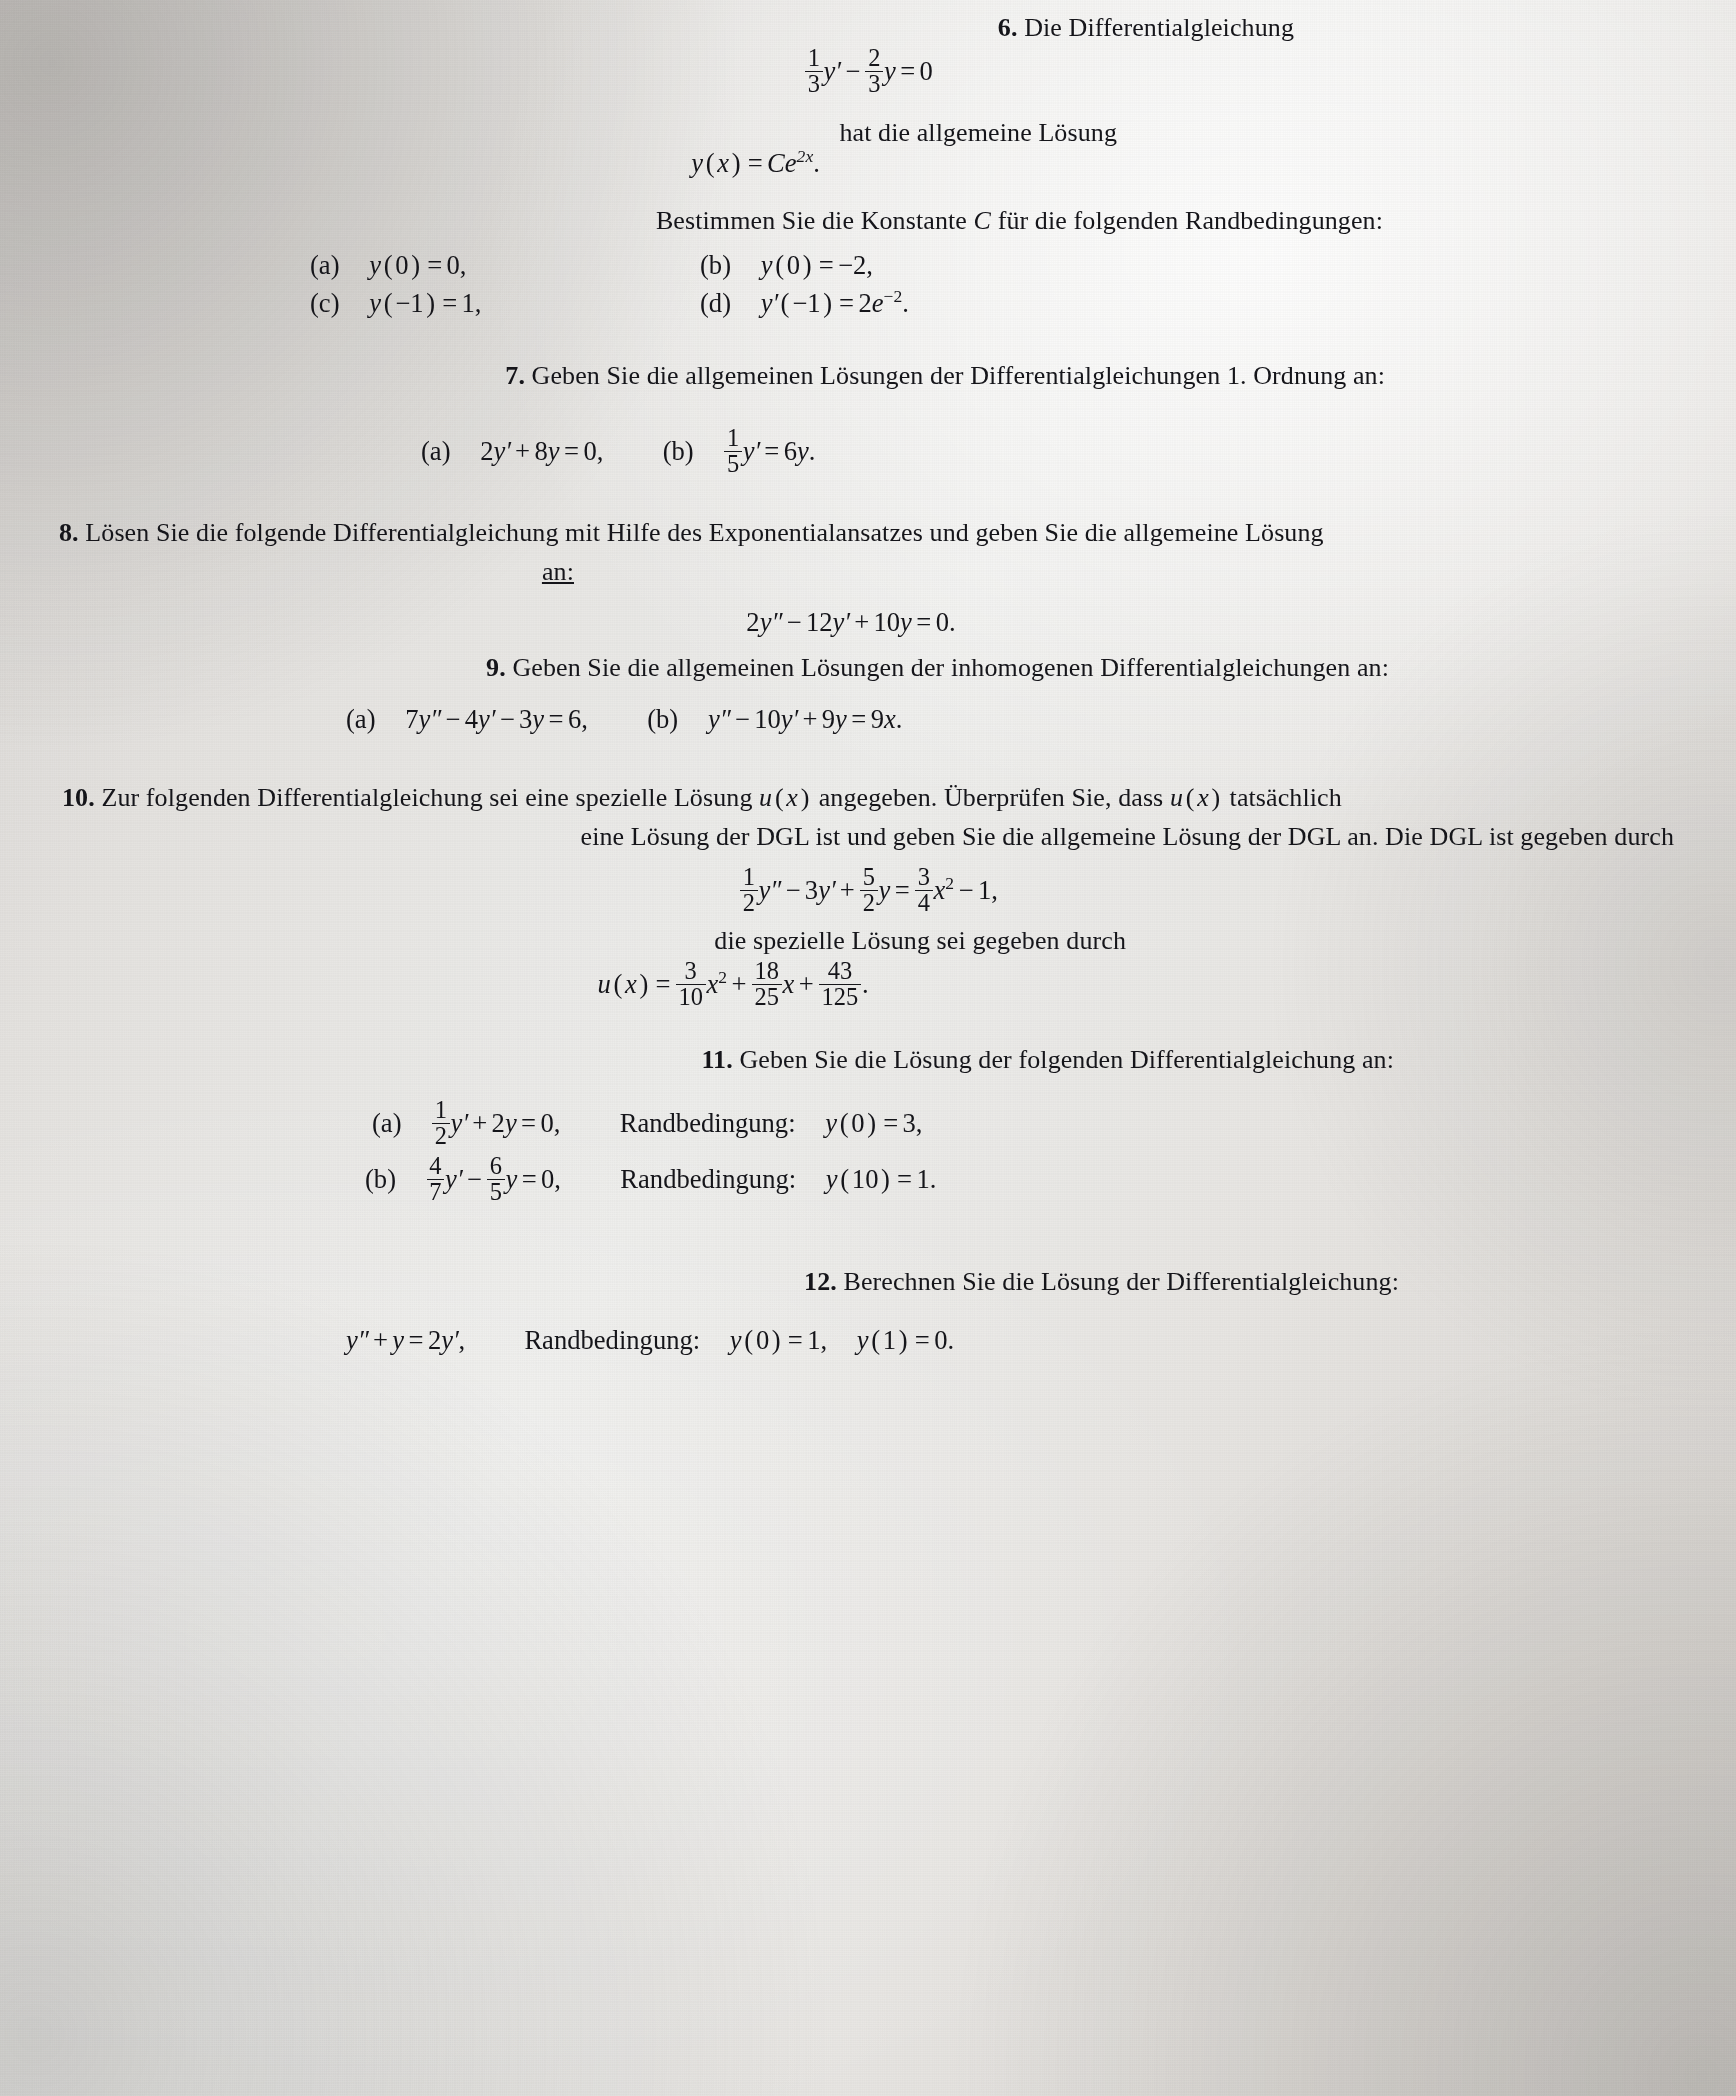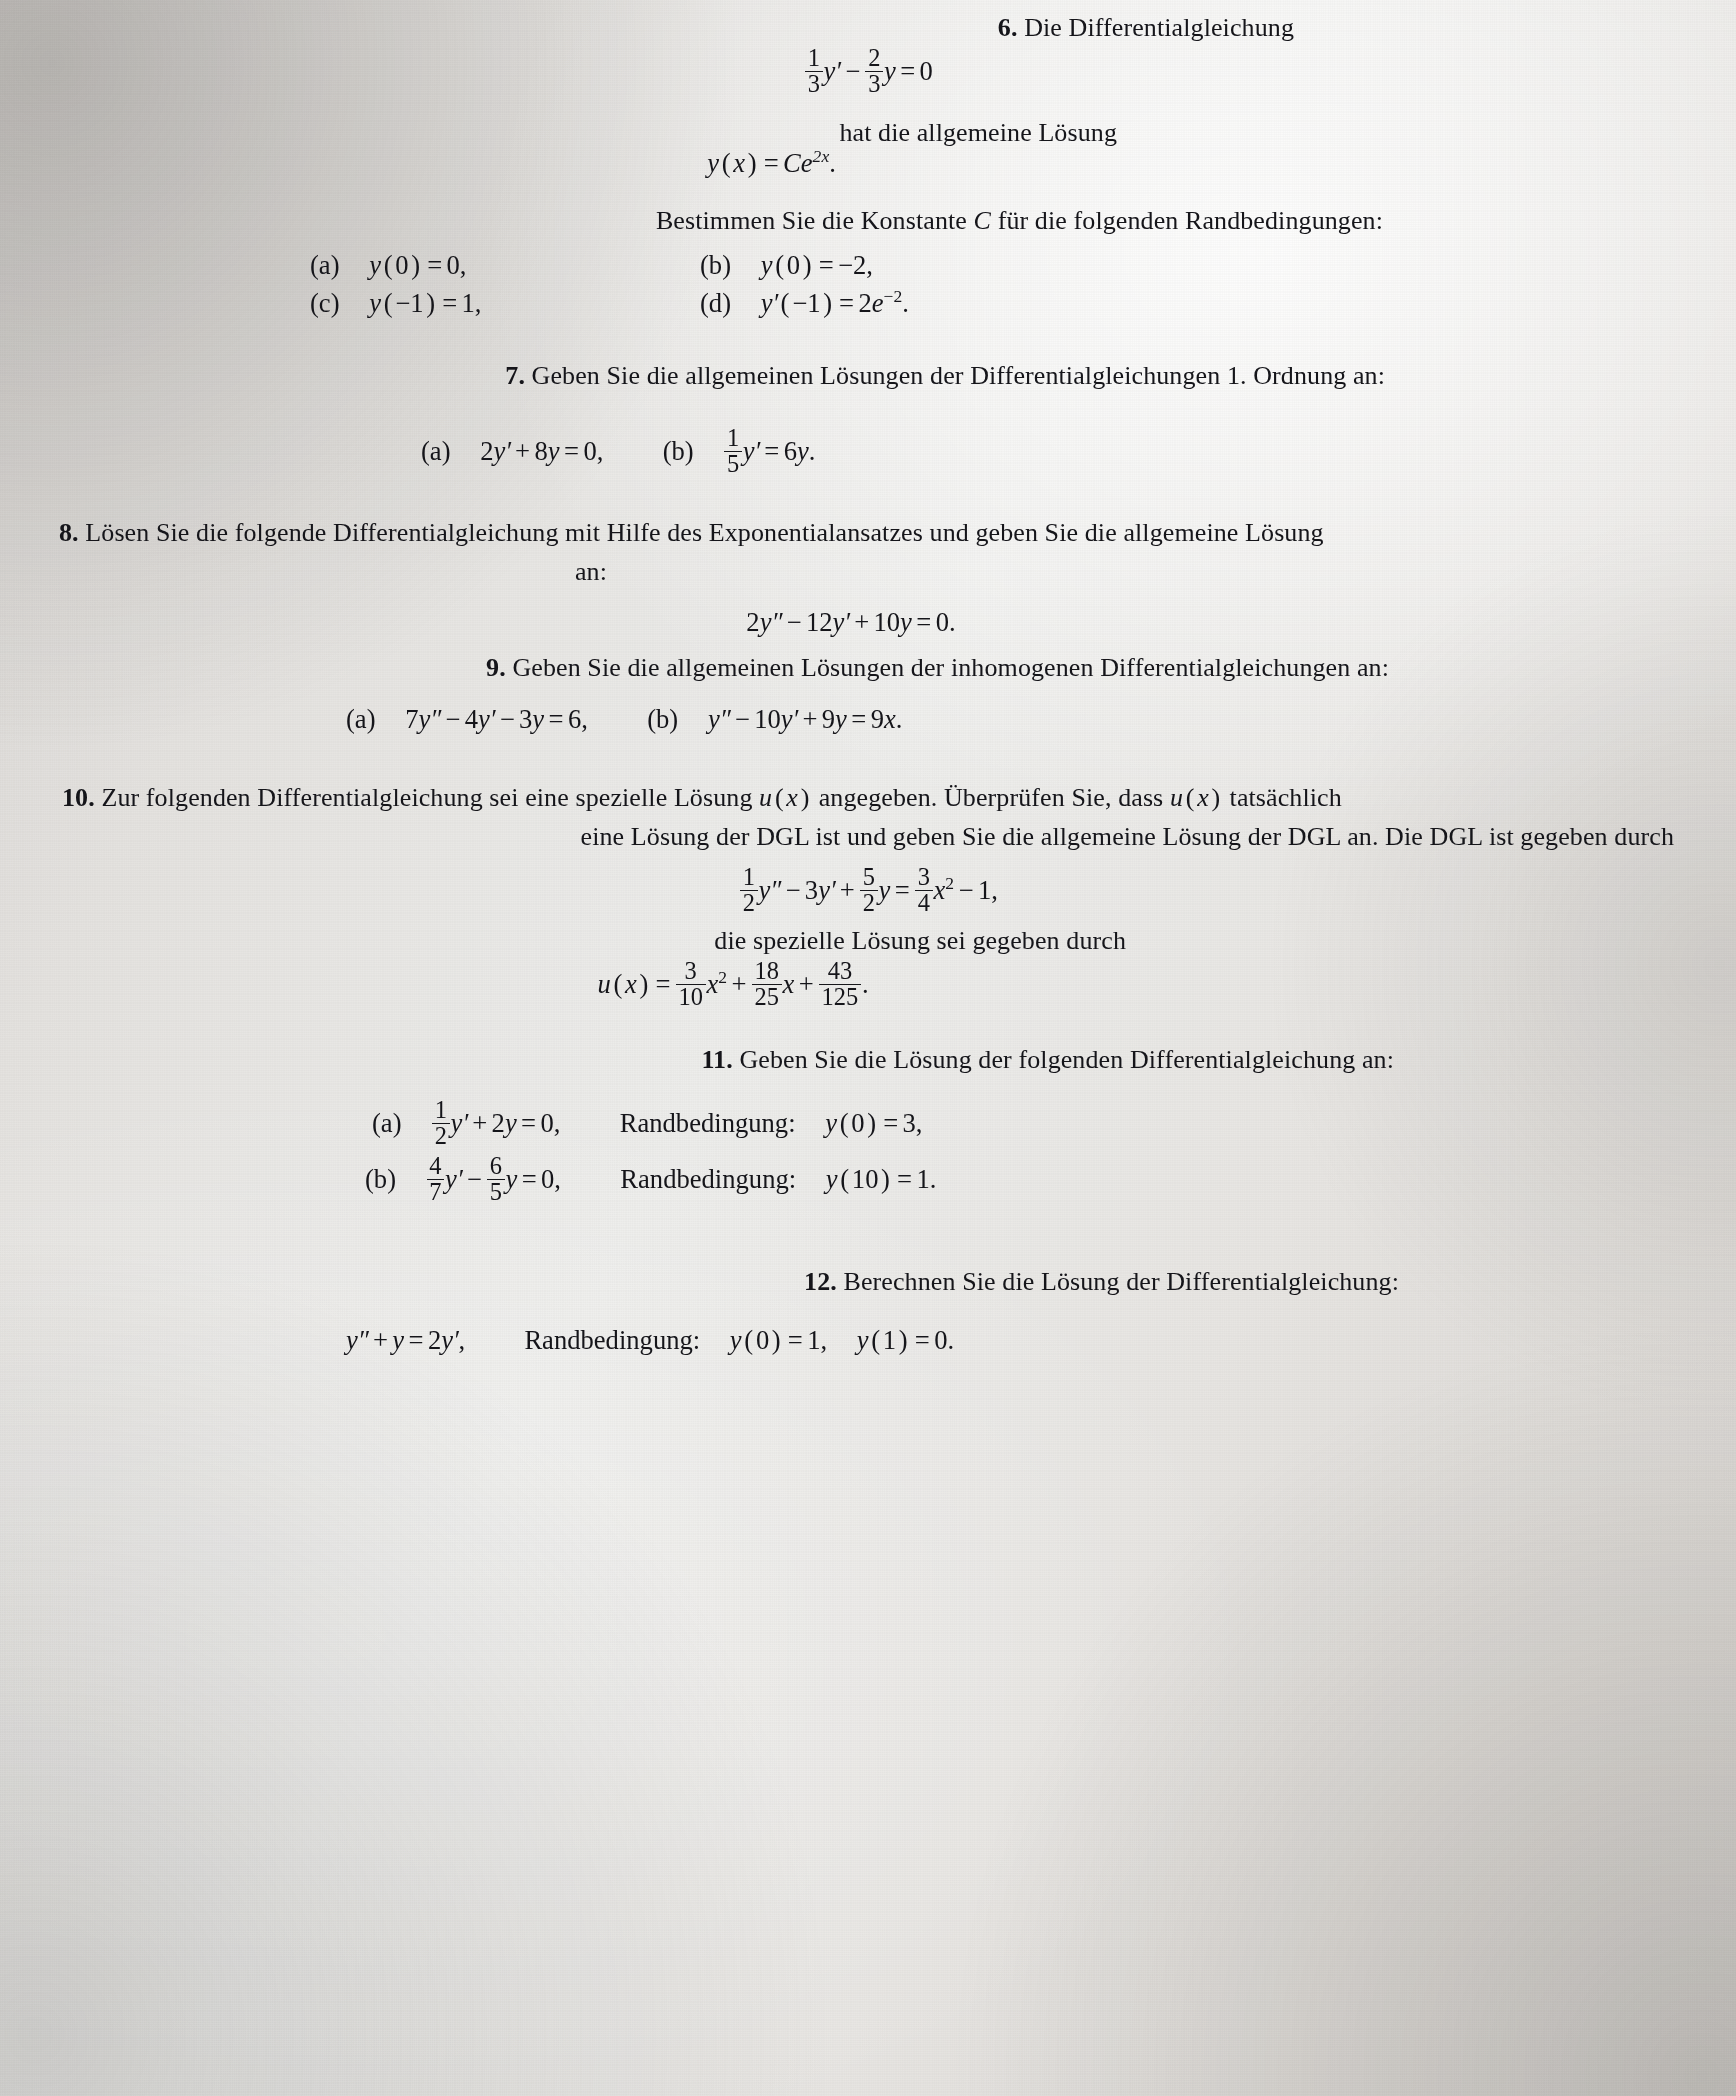--- a/index.html
+++ b/index.html
@@ -105,21 +105,21 @@
       <span class="nu">1</span>
       <span class="de">3</span>
     </span><span class="mi">y</span><span class="prime">′</span><span class="mo">−</span><span class="frac">
       <span class="nu">2</span>
       <span class="de">3</span>
     </span><span class="mi">y</span><span class="mo">=</span><span class="mn">0</span>
   </div>
 
   <div class="blk para" style="left:53px; top:112px; width:1064px;">hat die allgemeine Lösung</div>
 
-  <div class="blk eqline center" style="left:0px; top:144px; width:1511px;padding-left:16px;">
+  <div class="blk eqline center" style="left:0px; top:144px; width:1511px;">
     <span class="mi">y</span><span class="mo tight">(</span><span class="mi">x</span><span class="mo tight">)</span><span class="mo">=</span><span class="mi">C</span><span class="mi">e</span><sup class="exp">2<span class="mi">x</span></sup><span>.</span>
   </div>
 
   <div class="blk para" style="left:53px; top:175px; width:1330px;margin-top:25px;">
     <span>Bestimmen Sie die Konstante</span>
     <span class="mi">C</span>
     <span>für die folgenden Randbedingungen:</span>
   </div>
 
   <div class="blk eqline" style="left:310px; top:246px;">
@@ -155,21 +155,21 @@
     <span class="gap-sm"></span><span class="frac">
       <span class="nu">1</span>
       <span class="de">5</span>
     </span><span class="mi">y</span><span class="prime">′</span><span class="mo">=</span><span class="mn">6</span><span class="mi">y</span><span>.</span>
   </div>
 
   <div class="blk para" style="left:59px; top:512px; width:1615px; text-align:justify; text-align-last:left;">
     <span class="num">8.</span>
     <span>Lösen Sie die folgende Differentialgleichung mit Hilfe des Exponentialansatzes und geben Sie die allgemeine Lösung</span>
   </div>
-  <div class="blk para" style="left:75px; top:551px; width:532px;">an:</div>
+  <div class="blk para" style="left:42px; top:551px; width:532px;text-decoration:underline;">an:</div>
 
   <div class="blk eqline center" style="left:0px; top:603px; width:1702px;">
     <span class="mn">2</span><span class="mi">y</span><span class="prime">″</span><span class="mo">−</span><span class="mn">12</span><span class="mi">y</span><span class="prime">′</span><span class="mo">+</span><span class="mn">10</span><span class="mi">y</span><span class="mo">=</span><span class="mn">0</span><span>.</span>
   </div>
 
   <div class="blk para" style="left:59px; top:647px; width:1330px;">
     <span class="num">9.</span>
     <span>Geben Sie die allgemeinen Lösungen der inhomogenen Differentialgleichungen an:</span>
   </div>
 

